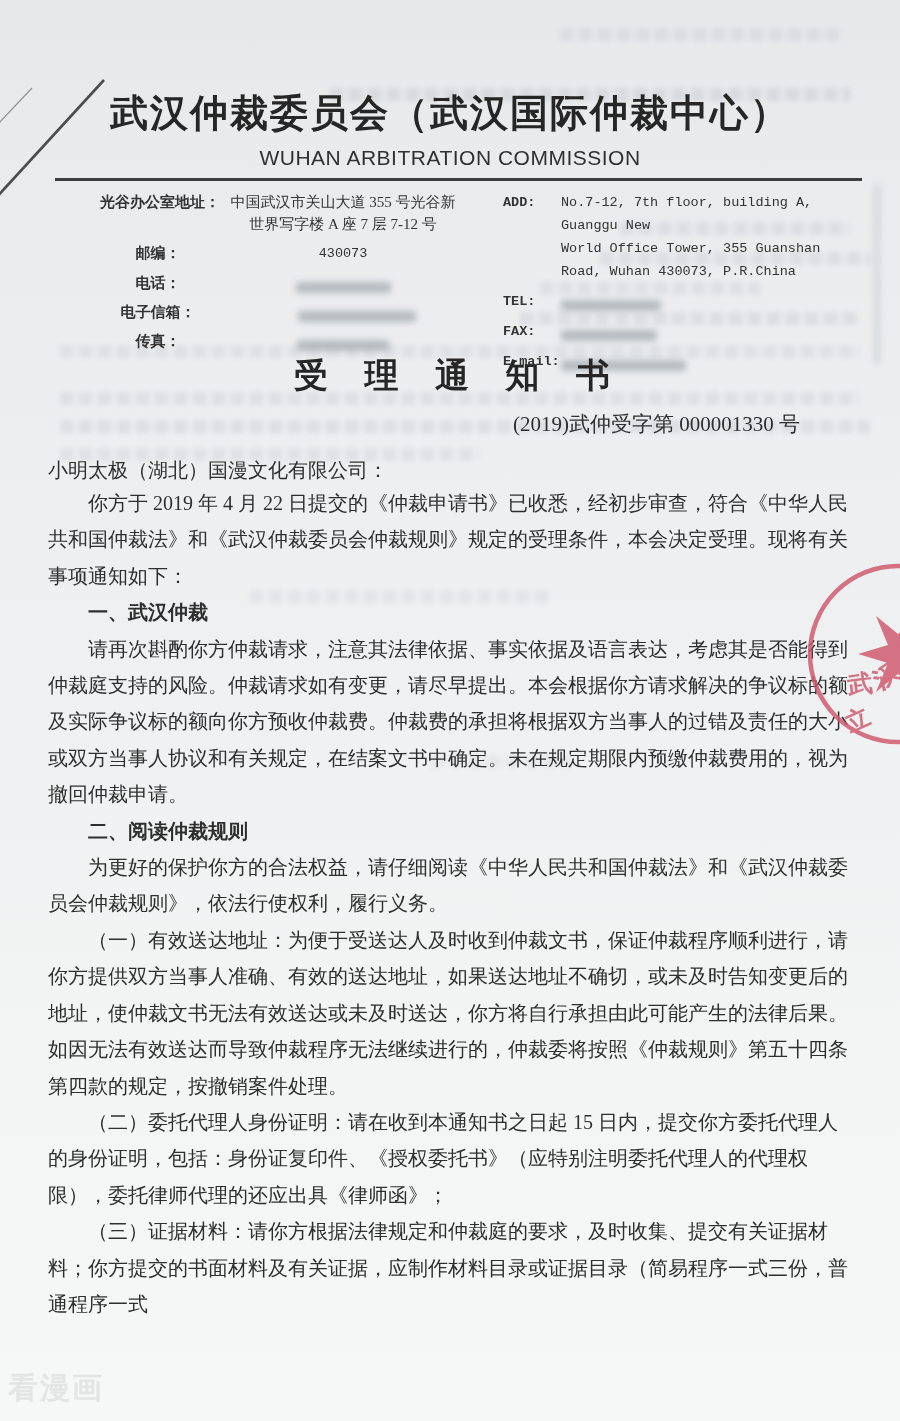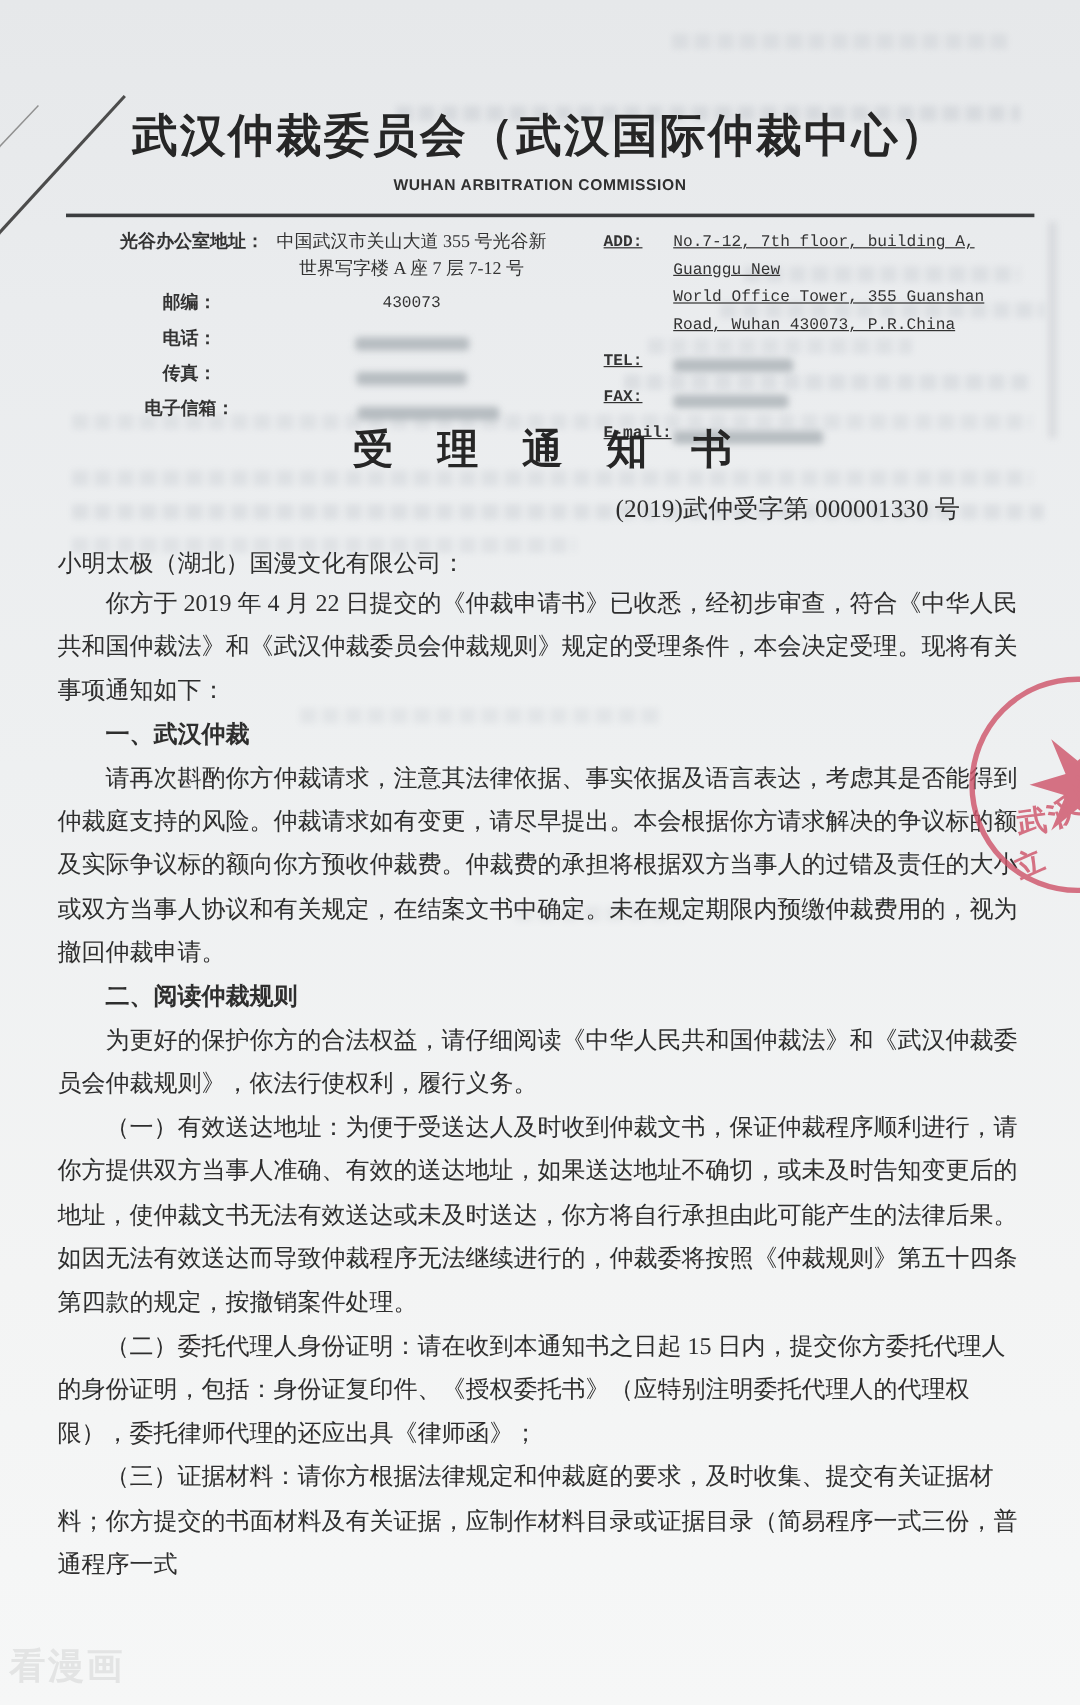--- a/index.html
+++ b/index.html
@@ -5,29 +5,29 @@
   html,body{margin:0;padding:0;background:#9a9a9a;}
   .page{
     position:relative;width:900px;height:1421px;overflow:hidden;margin:0 auto;
     background:linear-gradient(180deg,#e6e8ea 0%,#eaecee 18%,#eef0f1 45%,#f3f4f4 75%,#f6f7f7 100%);
     font-family:"Liberation Serif","DejaVu Serif",serif;color:#2e2e2e;
   }
   
   .org-cn{position:absolute;left:0;right:0;top:88px;text-align:center;
     font-size:38px;font-weight:bold;letter-spacing:2px;color:#262626;}
   .org-en{position:absolute;left:0;right:0;top:146px;text-align:center;
-    font-family:"Liberation Sans","DejaVu Sans",sans-serif;font-size:13px;font-weight:bold;
+    font-family:"Liberation Sans","DejaVu Sans",sans-serif;font-size:21px;font-weight:normal;
     letter-spacing:.5px;color:#303030;}
   .header-rule{position:absolute;left:55px;right:38px;top:178px;height:3px;background:#3b3d3f;}
   
   .contact{position:absolute;top:191px;font-size:15px;line-height:22px;color:#333;}
   .contact .row{display:grid;margin-bottom:7px;}
   .contact-left{left:100px;width:370px;}
   .contact-left .row{grid-template-columns:116px 1fr;text-align:center;}
-  .contact-right{left:503px;width:370px;text-decoration:underline;}
+  .contact-right{left:503px;width:370px;}
   .contact-right .row{grid-template-columns:58px 1fr;}
   .c-label{font-weight:bold;white-space:nowrap;}
   .mono{font-family:"Liberation Mono","DejaVu Sans Mono",monospace;font-size:13.5px;line-height:23px;color:#333;}
   .redact{display:inline-block;height:11px;border-radius:3px;background:#a9b0b5;
     filter:blur(3px);opacity:.8;vertical-align:middle;margin-top:5px;}
   
   .main{position:absolute;left:48px;right:44px;top:352px;}
   .doc-title{text-align:center;font-size:34px;font-weight:bold;letter-spacing:14px;
     padding-left:14px;line-height:48px;color:#262626;margin:0;}
   .case-no{text-align:right;padding-right:56px;font-size:21px;line-height:28px;margin-top:10px;}
@@ -84,26 +84,26 @@
     </div>
     <div class="row">
       <span class="c-label">邮编：</span>
       <span class="mono">430073</span>
     </div>
     <div class="row">
       <span class="c-label">电话：</span>
       <span><span class="redact" style="width:95px;"></span></span>
     </div>
     <div class="row">
+      <span class="c-label">电子信箱：</span>
+      <span><span class="redact" style="width:118px;margin-left:28px;"></span></span>
+    </div>
+    <div class="row">
       <span class="c-label">传真：</span>
       <span><span class="redact" style="width:92px;"></span></span>
-    </div>
-    <div class="row">
-      <span class="c-label">电子信箱：</span>
-      <span><span class="redact" style="width:118px;margin-left:28px;"></span></span>
     </div>
   </div>
 
   <div class="contact contact-right">
     <div class="row">
       <span class="c-label mono">ADD:</span>
       <span class="mono">
         <span>No.7-12, 7th floor, building A, Guanggu New</span><br>
         <span>World Office Tower, 355 Guanshan</span><br>
         <span>Road, Wuhan 430073, P.R.China</span>

